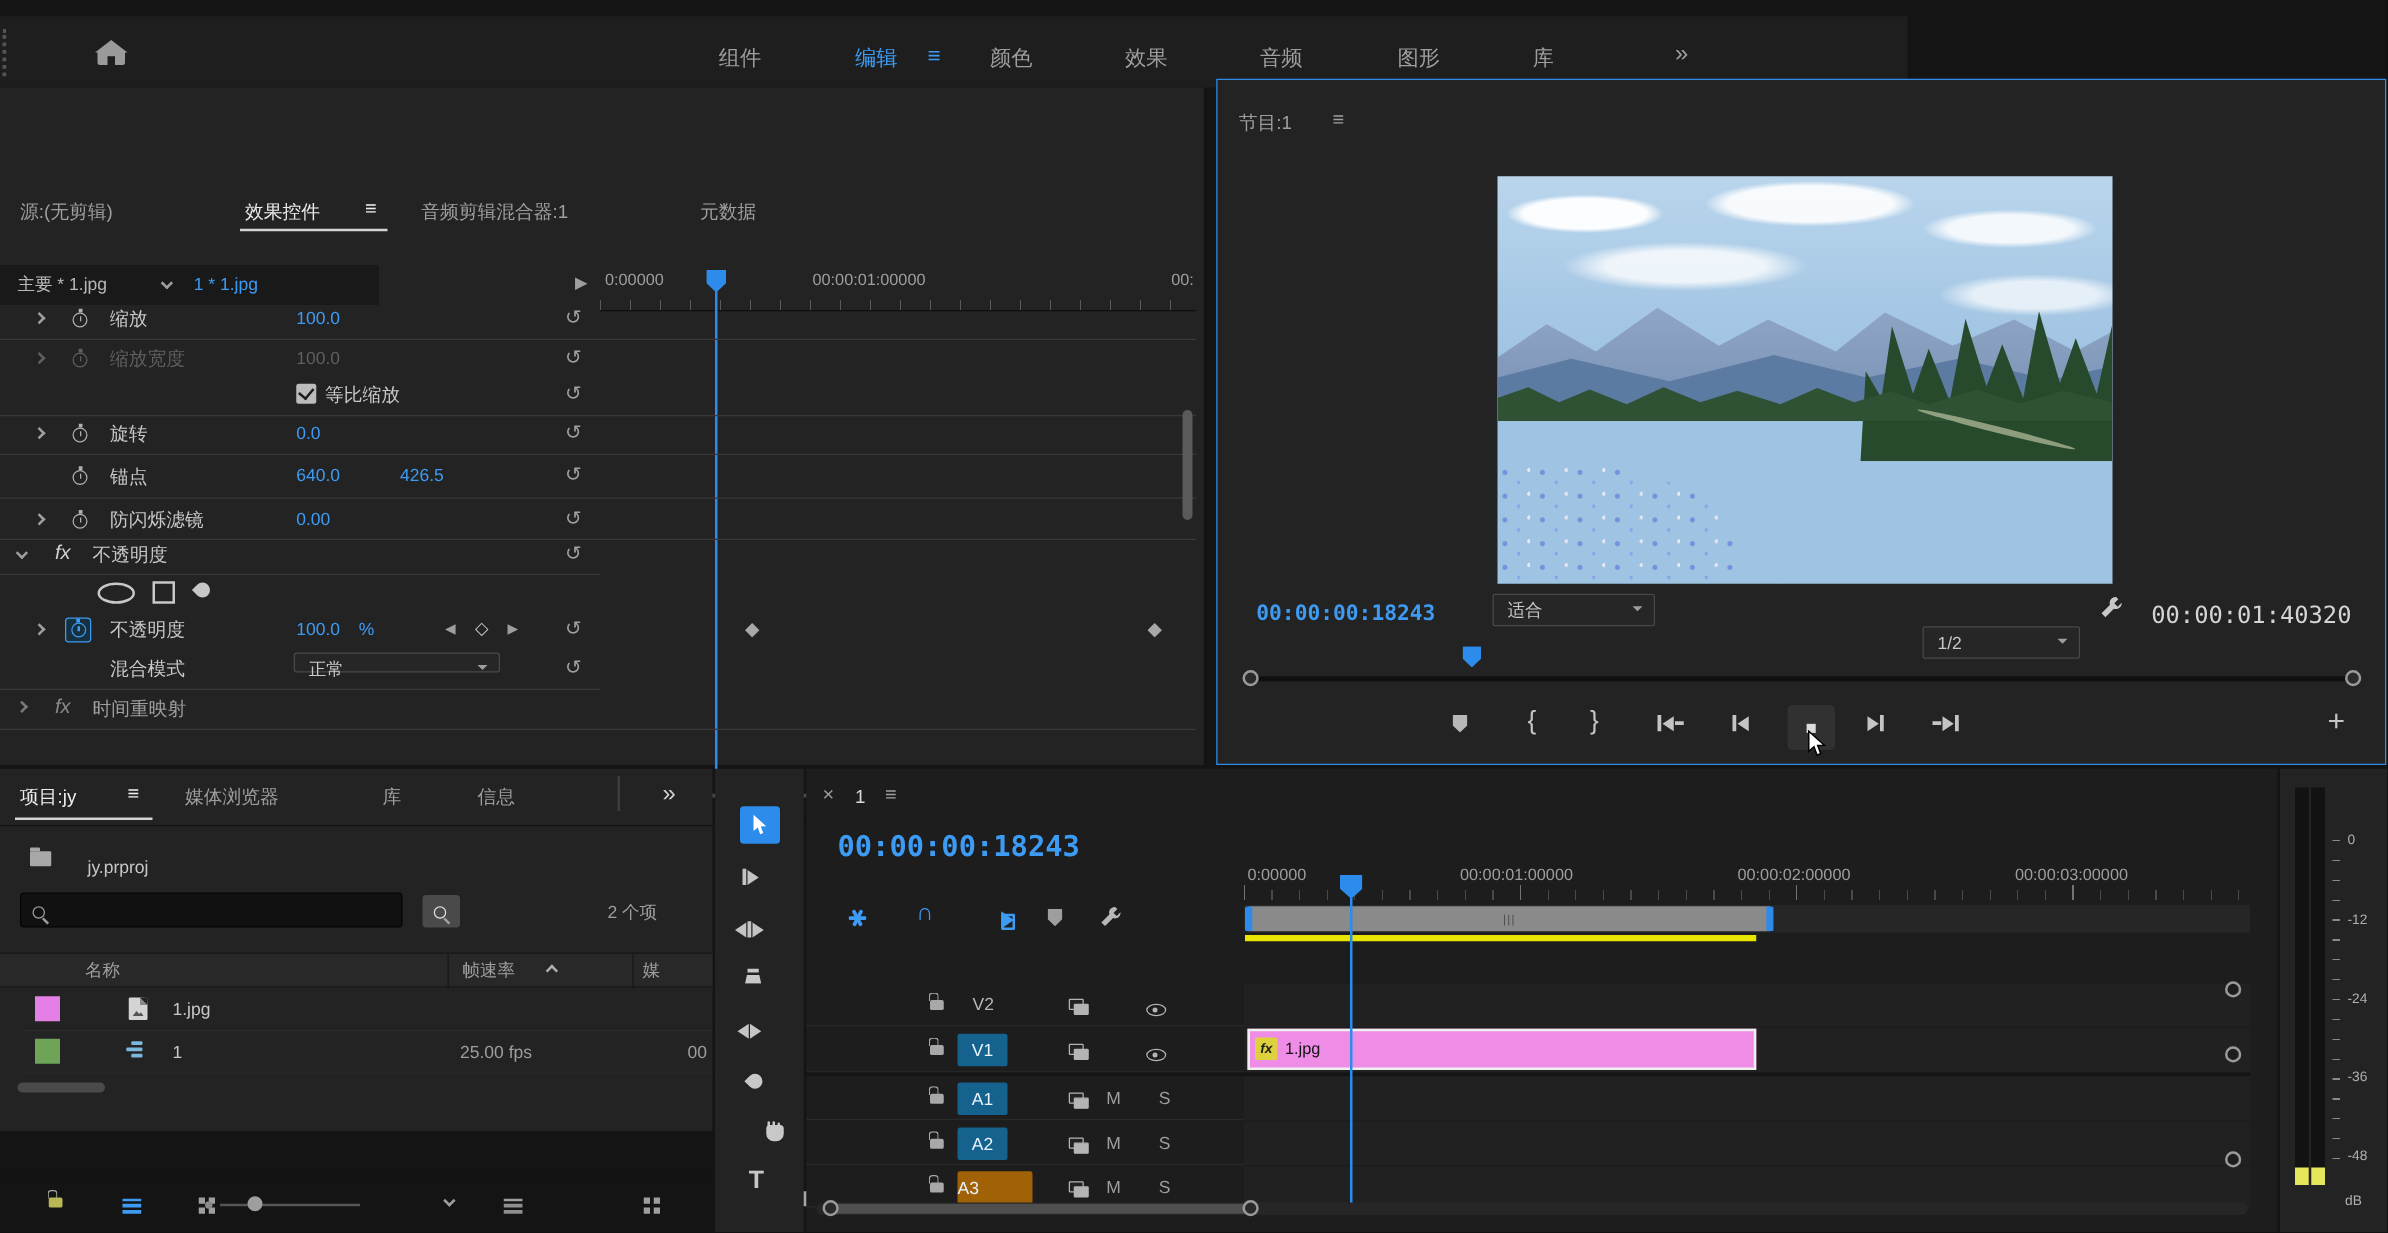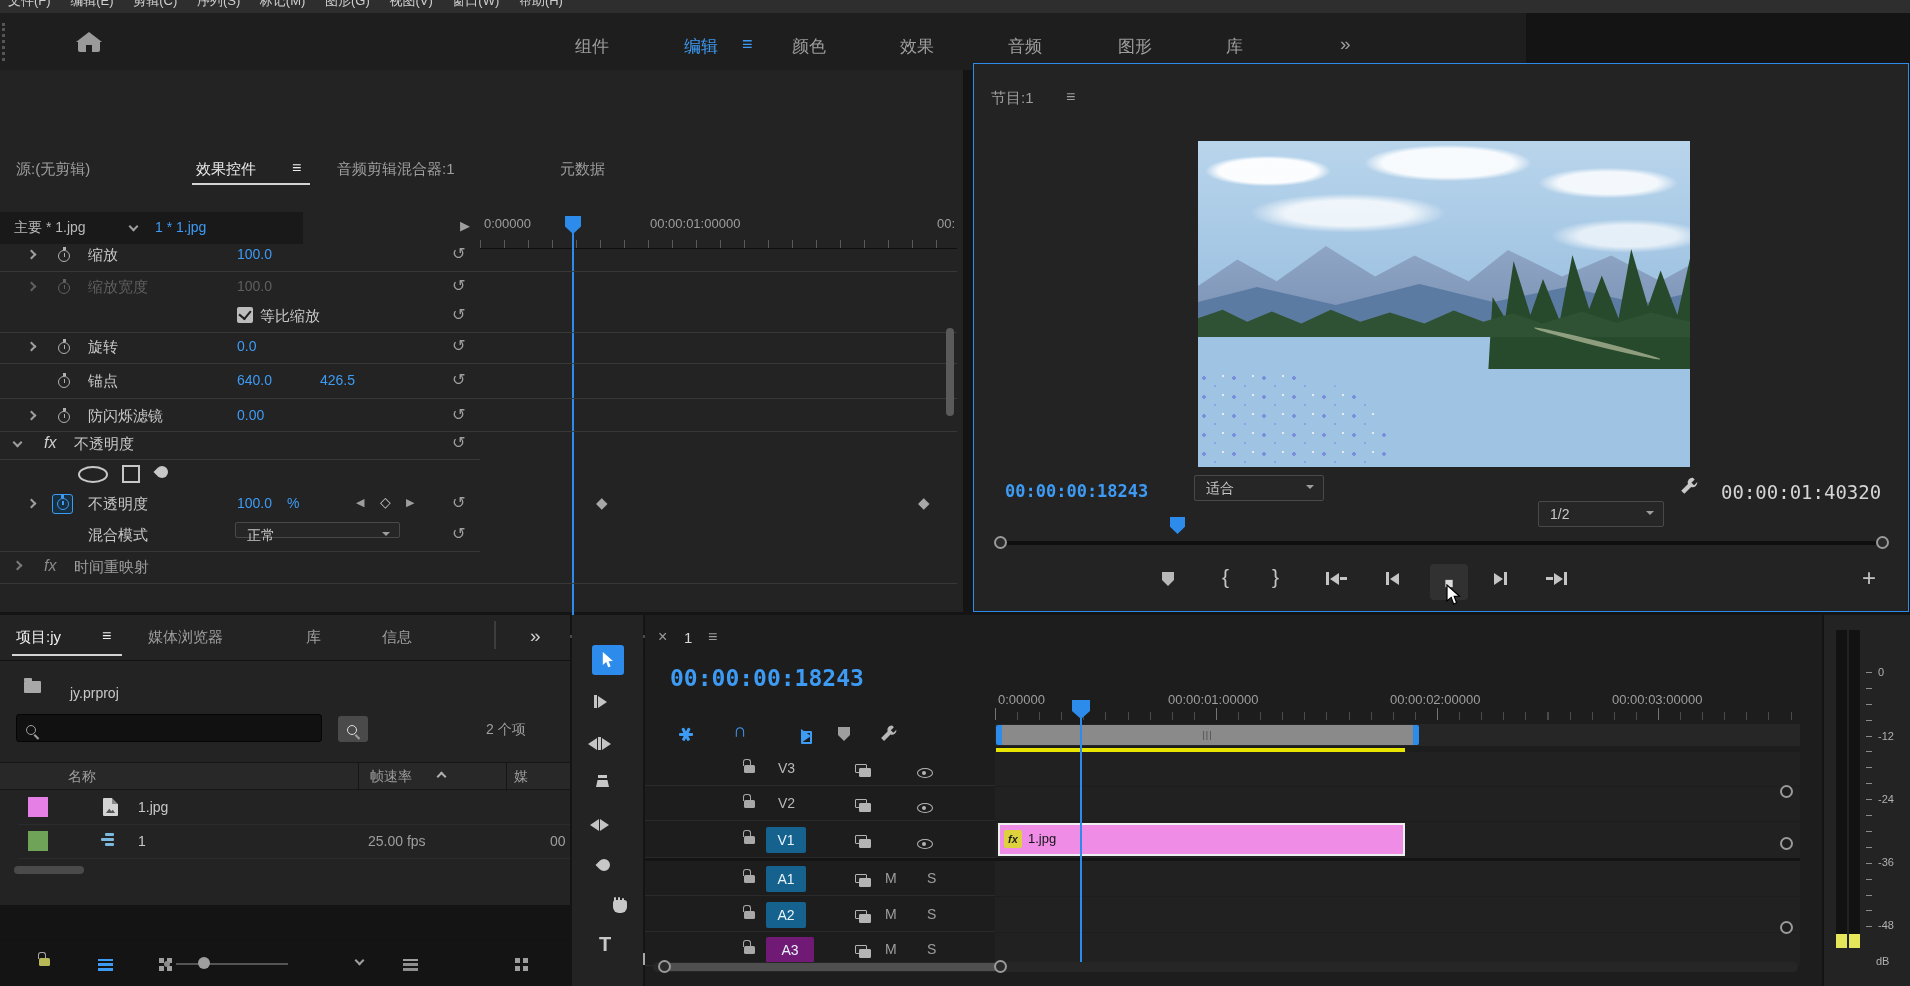--- a/index.html
+++ b/index.html
@@ -104,33 +104,20 @@
   .house::after{content:'';position:absolute;left:8px;bottom:0;width:6px;height:7px;background:#1e1e1e}
   .tick-note{font-size:11px;color:#b0b0b0}
   .circle-h{width:13px;height:13px;border:2px solid #9a9a9a;border-radius:50%;background:#2a2a2a}
   .rowline{height:1px;background:#383838}
 </style>
 </head>
 <body>
 
 <div id="app">
 
-  <div class="p" style="left:0;top:0;width:1910px;height:13px;background:#2e2e2e;overflow:hidden">
-    <div class="p t" style="left:8px;top:-8px;font-size:13px;color:#cfcfcf">
-      <span style="margin-right:16px">文件(F)</span>
-      <span style="margin-right:16px">编辑(E)</span>
-      <span style="margin-right:16px">剪辑(C)</span>
-      <span style="margin-right:16px">序列(S)</span>
-      <span style="margin-right:16px">标记(M)</span>
-      <span style="margin-right:16px">图形(G)</span>
-      <span style="margin-right:16px">视图(V)</span>
-      <span style="margin-right:16px">窗口(W)</span>
-      <span>帮助(H)</span>
-    </div>
-  </div>
 
   <div class="p" style="left:0;top:13px;width:1526px;height:57px;background:#1e1e1e">
     <div class="p" style="left:2px;top:10px;width:0;height:38px;border-left:3px dotted #555"></div>
     <span class="house p" style="left:78px;top:26px"></span>
     <span class="p t dim" style="left:575px;top:22px;font-size:17px">组件</span>
     <span class="p t" style="left:684px;top:22px;font-size:17px;color:#3e9bf4">编辑</span>
     <span class="p t" style="left:742px;top:21px;font-size:18px;color:#3e9bf4">≡</span>
     <span class="p t dim" style="left:792px;top:22px;font-size:17px">颜色</span>
     <span class="p t dim" style="left:900px;top:22px;font-size:17px">效果</span>
     <span class="p t dim" style="left:1008px;top:22px;font-size:17px">音频</span>
@@ -464,27 +451,20 @@
 
     
     <div class="p" style="left:350px;top:109px;width:805px;height:22px;background:#262626"></div>
     <div class="p" style="left:351px;top:110px;width:423px;height:20px;background:#8a8a8a;border-radius:2px;border-left:6px solid #2d8ceb;border-right:6px solid #2d8ceb;display:flex;align-items:center;justify-content:center">
       <span style="font-size:9px;color:#4a4a4a;letter-spacing:1px">|||</span>
     </div>
     <div class="p" style="left:351px;top:133px;width:409px;height:5px;background:#e8e500"></div>
 
     
     
-    <div class="p" style="left:0;top:137px;width:1155px;height:34px;border-bottom:1px solid #2a2a2a">
-      <span class="lock p" style="left:99px;top:6px"></span>
-      <span class="p t" style="left:133px;top:8px;color:#b8b8b8">V3</span>
-      <span class="tgt p" style="left:195px;top:10px"></span>
-      <span class="eye p" style="left:237px;top:11px"></span>
-      <div class="p" style="left:350px;top:0;width:805px;height:34px;background:#212121"></div>
-    </div>
     
     <div class="p" style="left:0;top:172px;width:1155px;height:34px;border-bottom:1px solid #2a2a2a">
       <span class="lock p" style="left:99px;top:6px"></span>
       <span class="p t" style="left:133px;top:8px;color:#b8b8b8">V2</span>
       <span class="tgt p" style="left:195px;top:10px"></span>
       <span class="eye p" style="left:237px;top:11px"></span>
       <div class="p" style="left:350px;top:0;width:805px;height:34px;background:#212121"></div>
     </div>
     
     <div class="p" style="left:0;top:207px;width:1155px;height:36px;border-bottom:1px solid #2a2a2a">
@@ -516,21 +496,21 @@
       <span class="p" style="left:121px;top:5px;width:40px;height:26px;background:#15628f;border-radius:2px;text-align:center;line-height:26px;color:#e8f4fc"><span>A2</span></span>
       <span class="tgt p" style="left:195px;top:11px"></span>
       <span class="p t dim" style="left:240px;top:9px">M</span>
       <span class="p t dim" style="left:282px;top:9px">S</span>
       <span class="mic p" style="left:318px;top:9px"></span>
       <div class="p" style="left:350px;top:0;width:805px;height:35px;background:#212121"></div>
     </div>
     
     <div class="p" style="left:0;top:318px;width:1155px;height:33px;border-bottom:1px solid #2a2a2a">
       <span class="lock p" style="left:99px;top:6px"></span>
-      <span class="p" style="left:121px;top:4px;width:48px;height:26px;background:#701a75;border-radius:2px;text-align:center;line-height:26px;color:#e8f4fc"><span>A3</span></span>
+      <span class="p" style="left:121px;top:4px;width:60px;height:26px;background:#a16207;border-radius:2px;text-align:left;line-height:26px;color:#e8f4fc"><span>A3</span></span>
       <span class="tgt p" style="left:195px;top:10px"></span>
       <span class="p t dim" style="left:240px;top:8px">M</span>
       <span class="p t dim" style="left:282px;top:8px">S</span>
       <span class="mic p" style="left:318px;top:8px"></span>
       <div class="p" style="left:350px;top:0;width:805px;height:33px;background:#212121"></div>
     </div>
 
     
     <div class="p pent" style="left:427px;top:85px;width:18px;height:19px;background:#2d8ceb"></div>
     <div class="p" style="left:435px;top:103px;width:2px;height:248px;background:#2d8ceb"></div>

